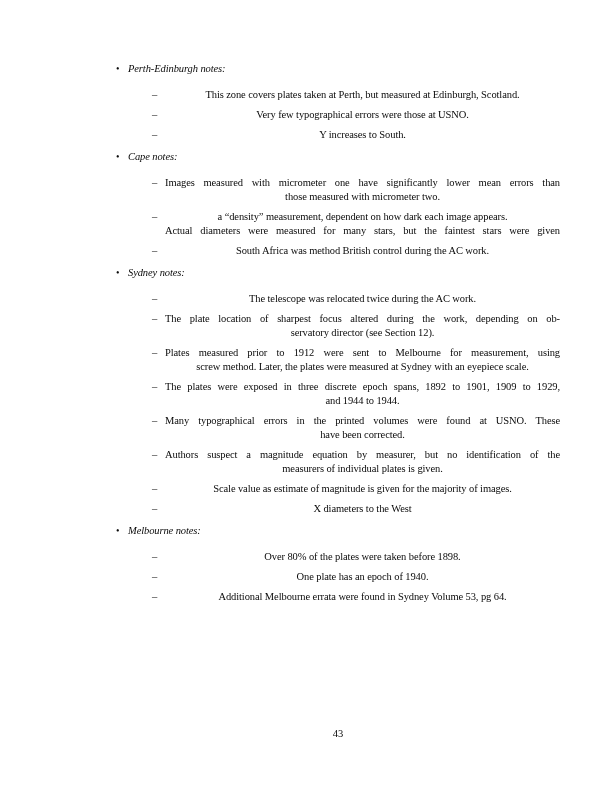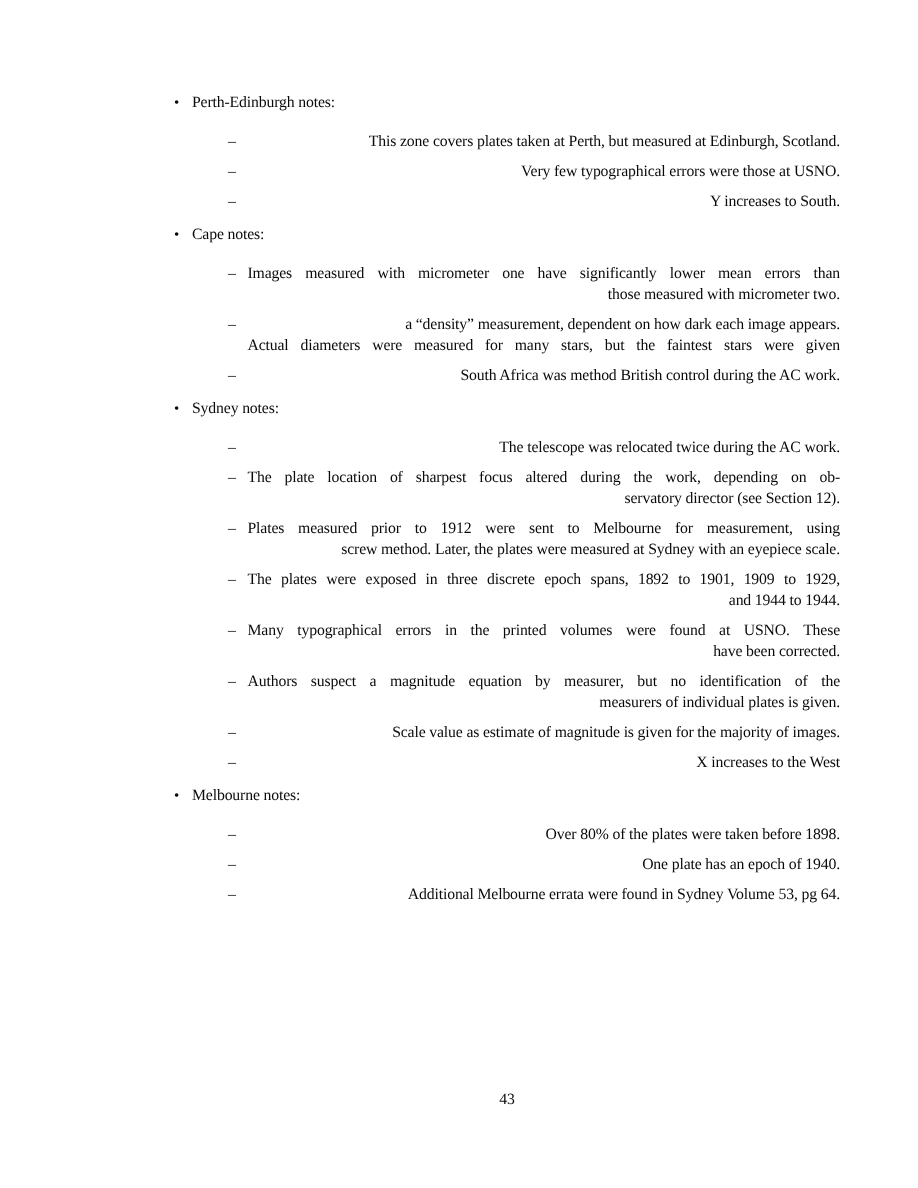--- a/index.html
+++ b/index.html
@@ -17,26 +17,26 @@
   }
   .content {
     position: absolute;
     left: 116px;
     top: 62px;
     width: 444px;
   }
   .section { margin-bottom: 8px; }
   .sec-head { display: flex; margin-bottom: 12px; }
   .bullet { width: 12px; flex: none; font-size: 10px; }
-  .sec-title { flex: 1; }
+  .sec-title { flex: 1; font-style: italic; }
   .items { margin-left: 36px; }
   .item { display: flex; margin-bottom: 6px; }
   .dash { width: 13px; flex: none; }
   .lines { flex: 1; min-width: 0; }
-  .line { text-align: right; }
+  .line { text-align: center; }
   .line.j { text-align: justify; text-align-last: justify; }
   .page-number {
     position: absolute;
     top: 727px;
     left: 116px;
     width: 444px;
     text-align: center;
   }
 </style>
 </head>
@@ -147,21 +147,21 @@
           </div>
           <div class="item">
             <span class="dash">–</span>
             <div class="lines">
               <div class="line">Scale value as estimate of magnitude is given for the majority of images.</div>
             </div>
           </div>
           <div class="item">
             <span class="dash">–</span>
             <div class="lines">
-              <div class="line">X increases to the West</div>
+              <div class="line">X diameters to the West</div>
             </div>
           </div>
         </div>
       </div>
       <div class="section">
         <div class="sec-head">
           <span class="bullet">•</span>
           <span class="sec-title">Melbourne notes:</span>
         </div>
         <div class="items">

